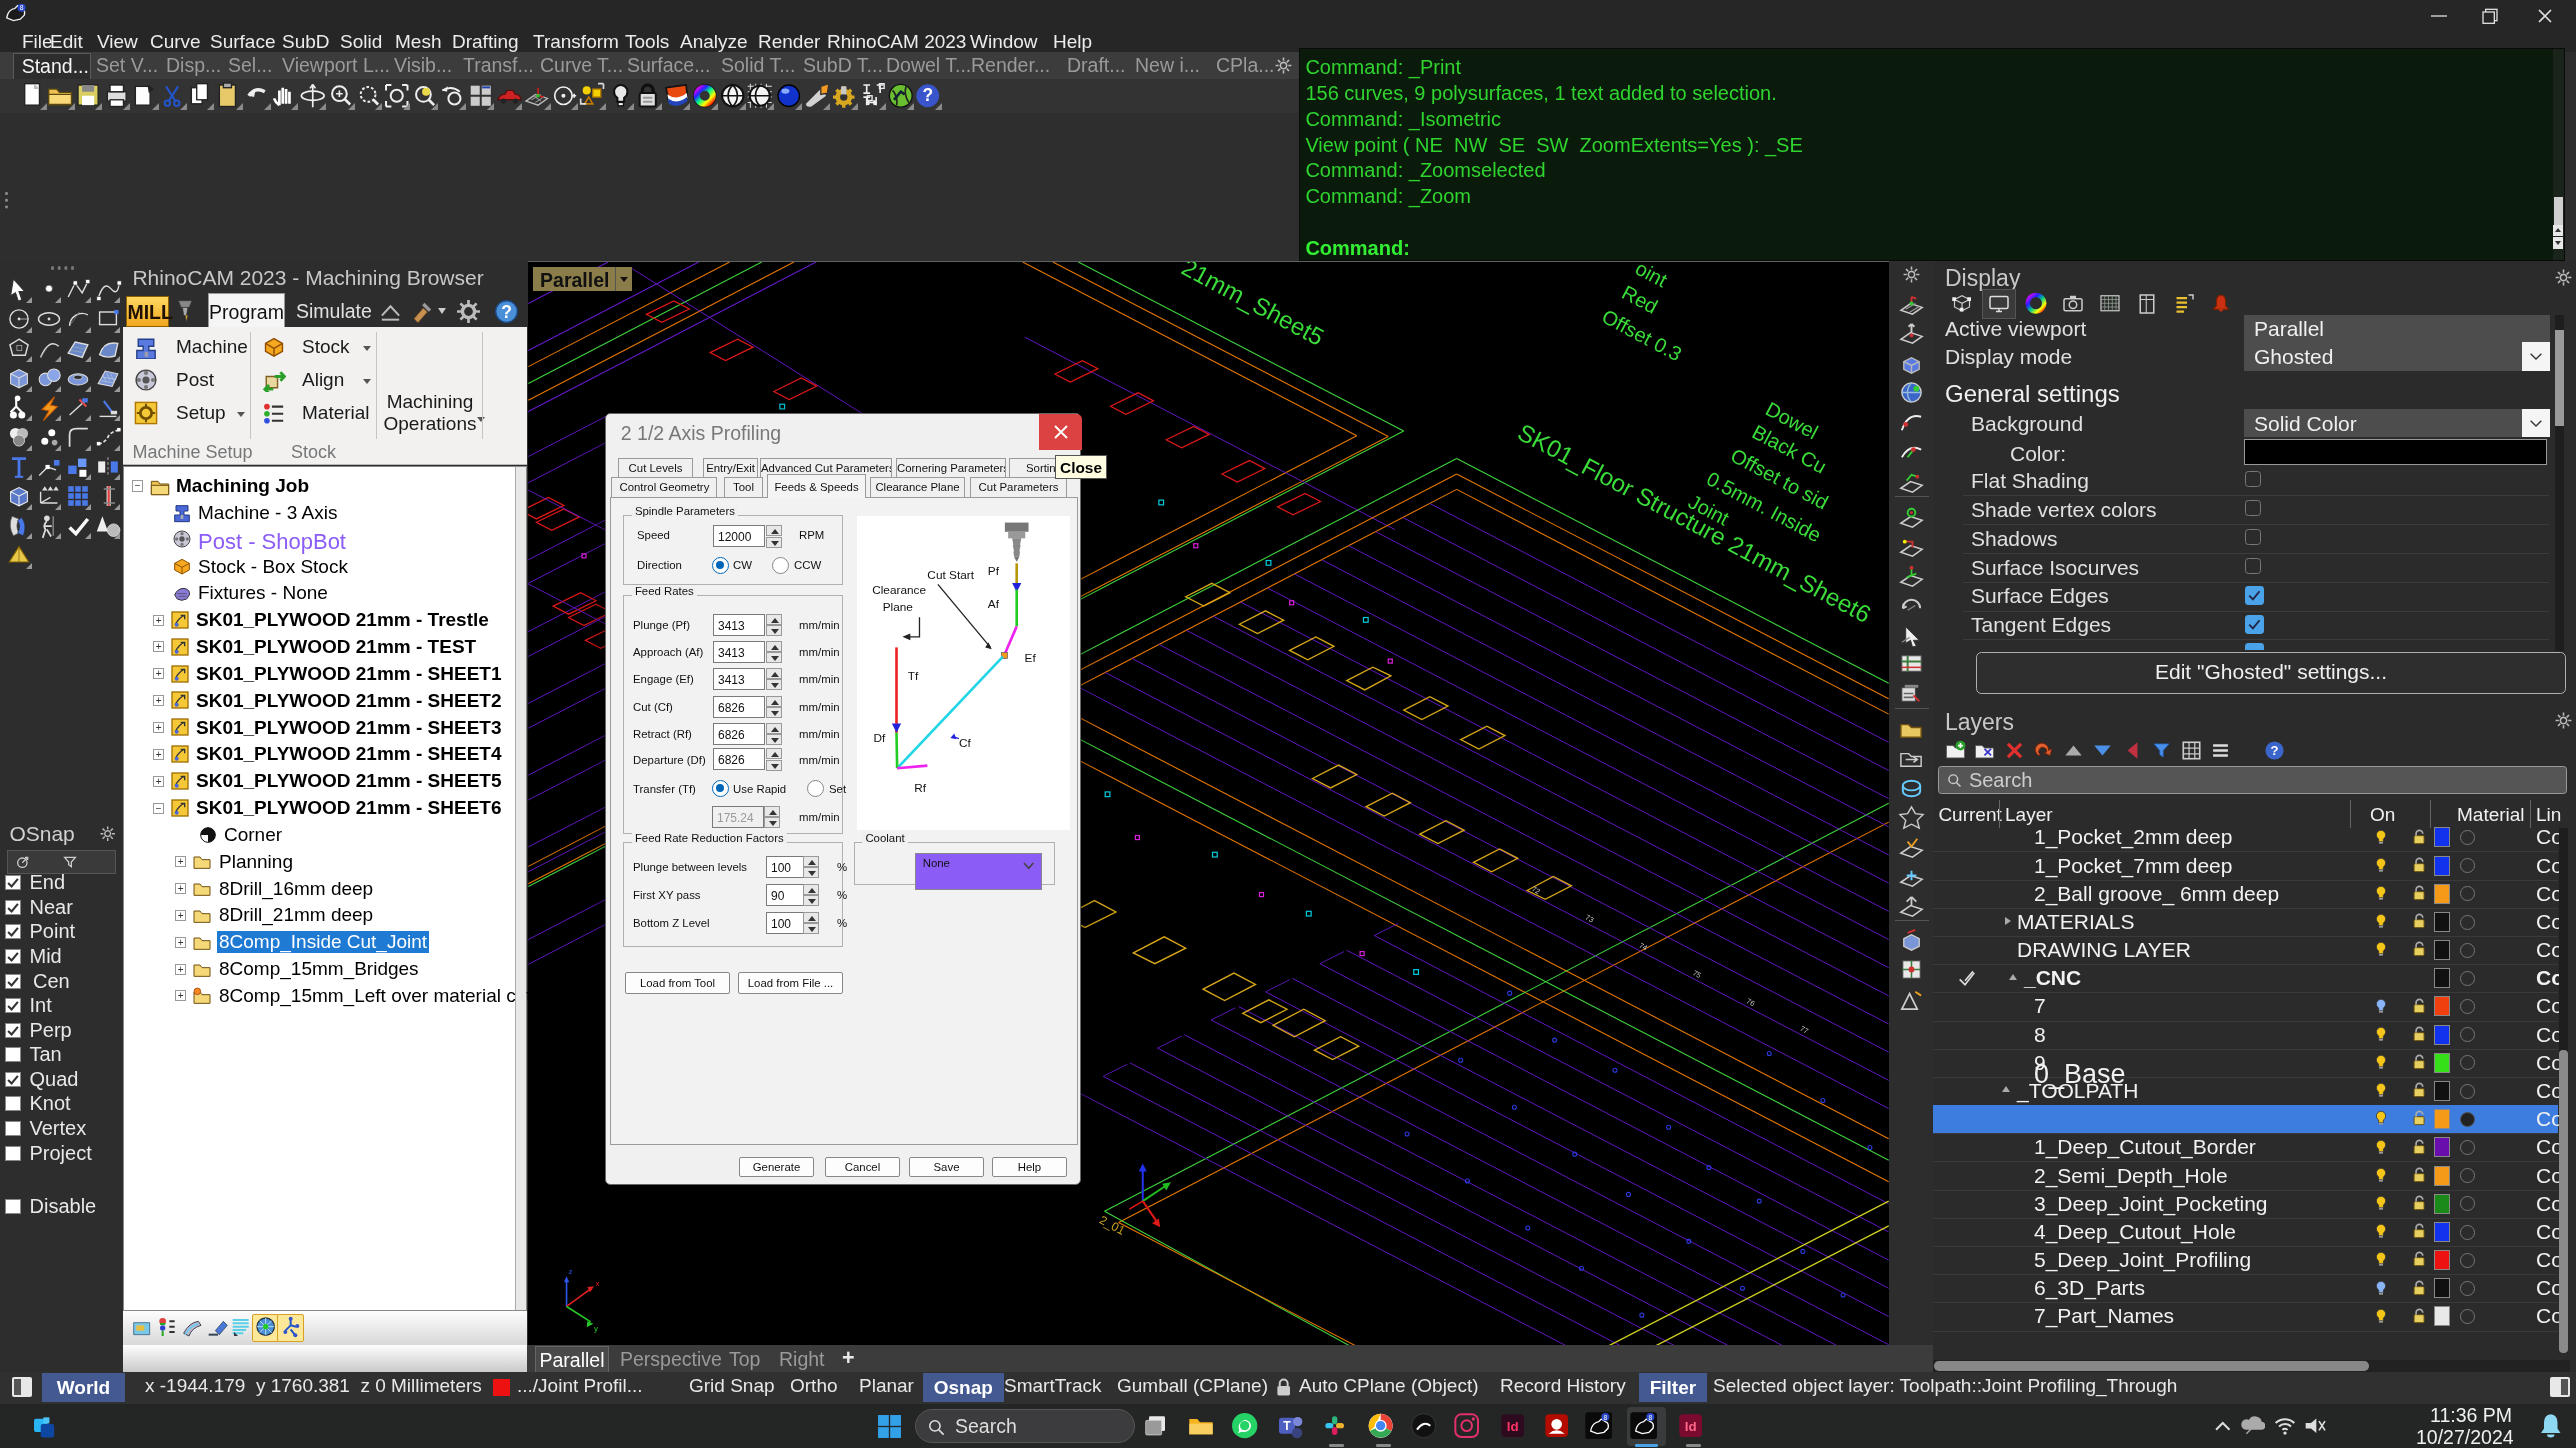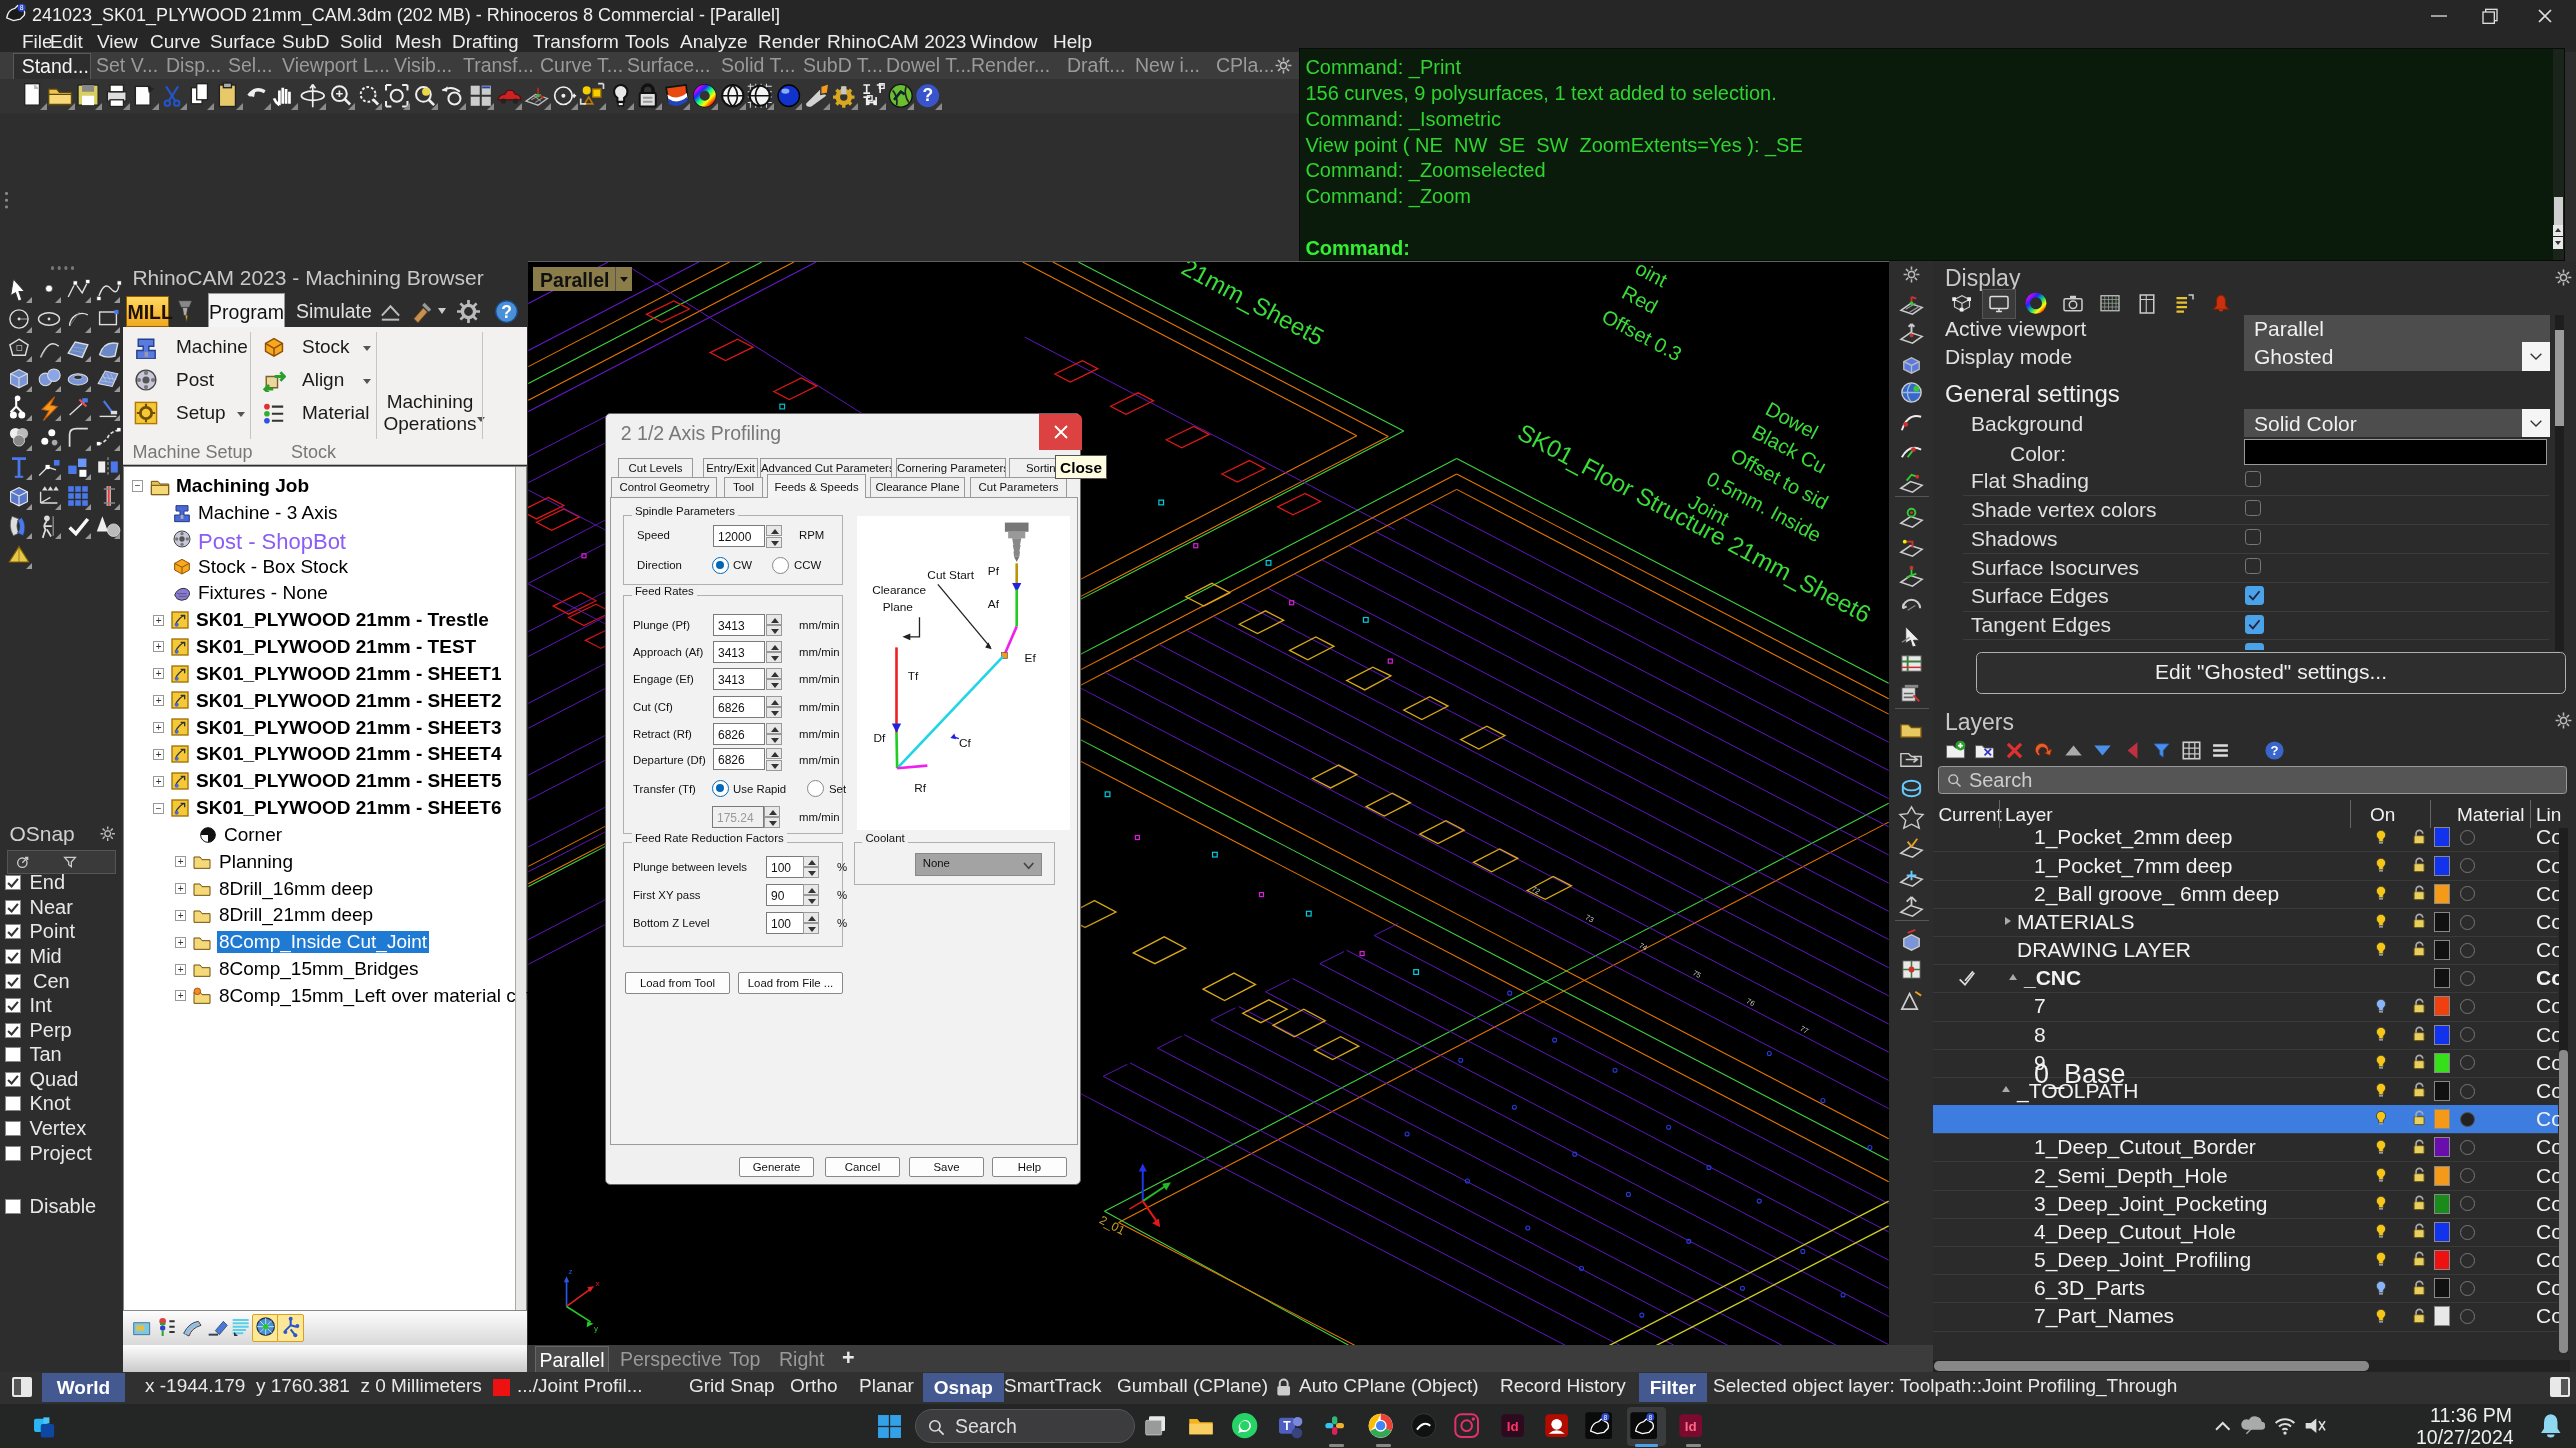--- a/index.html
+++ b/index.html
@@ -8,21 +8,20 @@
 .tt{white-space:nowrap}
 </style></head>
 <body>
 <div id="root">
 <div class="abs" style="left:0;top:0;width:2576px;height:30px;background:#262626">
 <svg class="abs" style="left:4px;top:3.4px" width="23" height="23" viewBox="0 0 34 34">
         <path d="M4 22 Q6 10 16 8 L20 4 l6 4 q6 2 4 10 l-6 6 -10 2 z" fill="#1a1a1a" stroke="#eee" stroke-width="2"></path>
         <circle cx="26" cy="7" r="6" fill="#2a48c8"></circle>
         <text x="26" y="11" font-size="10" fill="#fff" text-anchor="middle">8</text>
       </svg>
-<div class="abs tt" style="left:32px;top:5.4px;font-size:18px;color:#f0f0f0">241023_SK01_PLYWOOD 21mm_CAM.3dm (202 MB) - Rhinoceros 8 Commercial - [Parallel]</div>
 <svg class="abs" style="left:2424px;top:8px" width="134" height="16" viewBox="0 0 200 24">
         <path d="M10 12 h24" stroke="#ddd" stroke-width="2"></path>
         <rect x="92" y="2" width="17" height="17" fill="none" stroke="#ddd" stroke-width="2"></rect>
         <rect x="88" y="6" width="17" height="17" fill="#262626" stroke="#ddd" stroke-width="2"></rect>
         <path d="M172 3 l18 18 m0 -18 l-18 18" stroke="#ddd" stroke-width="2.5"></path>
       </svg>
 </div>
 <div class="abs" style="left:0;top:30px;width:2576px;height:22px;background:#262626">
 <div class="abs tt" style="left:22px;top:0.7px;font-size:19px;color:#ececec">File</div>
 <div class="abs tt" style="left:50px;top:0.7px;font-size:19px;color:#ececec">Edit</div>
@@ -2073,21 +2072,21 @@
 <div class="abs" style="left:160px;top:498px;width:38px;height:22px;background:#fff;border:0.7px solid #7a7a7a;font-size:12px;color:#111;padding:4px 0 0 4px">100</div>
       <div class="abs" style="left:197px;top:498px;width:16px;height:10.7px;background:#e8e8e8;border:0.7px solid #999">
         <div class="abs" style="left:4px;top:2.7px;border-left:4px solid transparent;border-right:4px solid transparent;border-bottom:5.4px solid #333"></div>
       </div>
       <div class="abs" style="left:197px;top:509px;width:16px;height:10.7px;background:#e8e8e8;border:0.7px solid #999">
         <div class="abs" style="left:4px;top:2.7px;border-left:4px solid transparent;border-right:4px solid transparent;border-top:5.4px solid #333"></div>
       </div>
 <div class="abs tt" style="left:231px;top:503px;font-size:11.4px;color:#111">%</div>
 <div class="abs" style="left:248px;top:428px;width:201px;height:43px;border:0.7px solid #b0b0b0"></div>
       <div class="abs tt" style="left:256px;top:418px;font-size:11.4px;color:#111;background:#f0f0f0;padding:0 3.4px">Coolant</div>
-<div class="abs" style="left:309px;top:439px;width:127px;height:23px;background:#a3a3a3;border:0.7px solid #888">
+<div class="abs" style="left:309px;top:439px;width:127px;height:37px;background:#8b5cf6;border:0.7px solid #888">
         <div class="abs tt" style="left:6.7px;top:2.7px;font-size:11.4px;color:#111">None</div>
         <svg style="position:absolute;right:5.4px;top:6.7px" width="13.4" height="10.7" viewBox="0 0 20 16">
           <path d="M3 3 l7 8 7 -8" stroke="#444" stroke-width="2.5" fill="none"></path>
         </svg>
       </div>
 <div class="abs" style="left:19px;top:558px;width:105px;height:21.5px;background:#fdfdfd;border:0.7px solid #888;border-radius:2px;font-size:11.4px;color:#111;text-align:center;padding-top:4px">Load from Tool</div>
 <div class="abs" style="left:132px;top:558px;width:105px;height:21.5px;background:#fdfdfd;border:0.7px solid #888;border-radius:2px;font-size:11.4px;color:#111;text-align:center;padding-top:4px">Load from File ...</div>
 <div class="abs" style="left:251px;top:102px;width:213px;height:314px;background:#fff">
 <svg width="213" height="314" viewBox="0 0 318 478">
 <g font-family="Liberation Sans,sans-serif" font-size="18" fill="#111">

